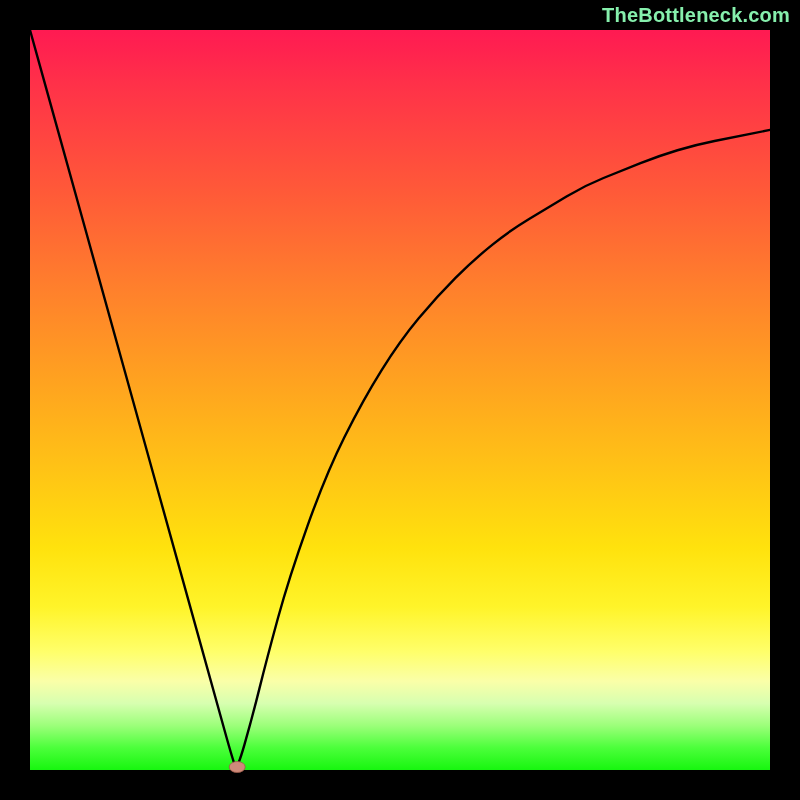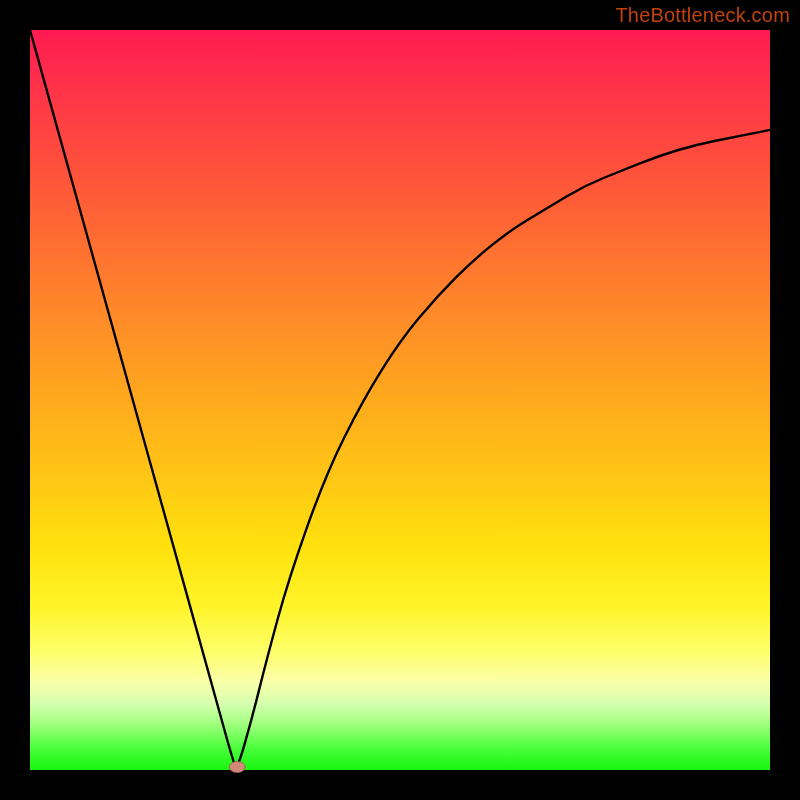--- a/index.html
+++ b/index.html
@@ -47,23 +47,23 @@
     left: 0;
     top: 0;
     width: 740px;
     height: 740px;
     overflow: visible;
   }
   .watermark {
     position: absolute;
     top: 4px;
     right: 10px;
-    color: #c2410c;
+    color: #86efac;
     font-size: 20px;
-    font-weight: 400;
+    font-weight: 700;
     letter-spacing: 0.2px;
   }
 </style>
 </head>
 <body>
 
 <div class="frame">
   <div class="watermark">TheBottleneck.com</div>
 
   <div class="plot">

